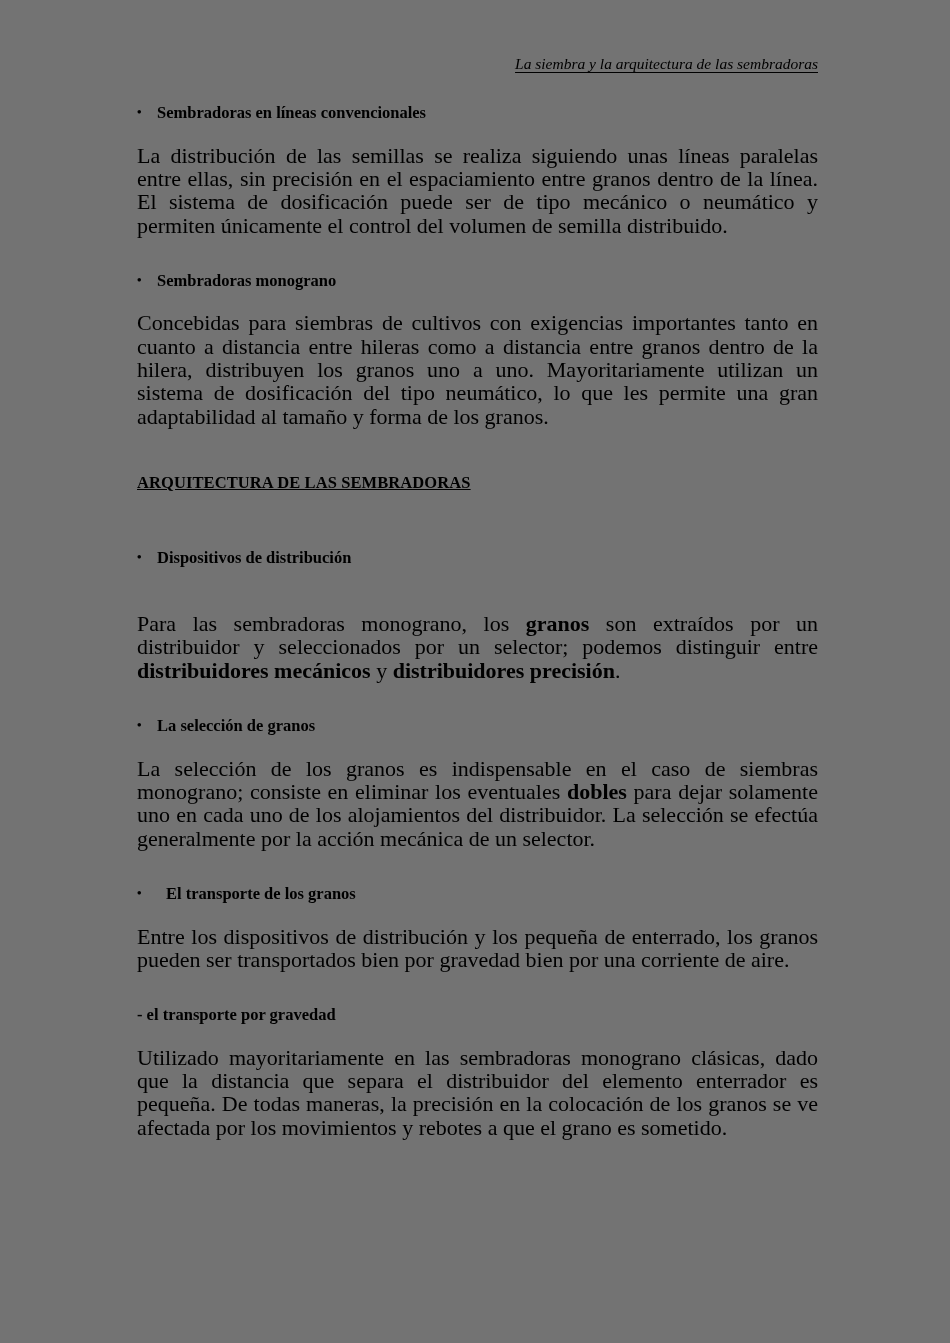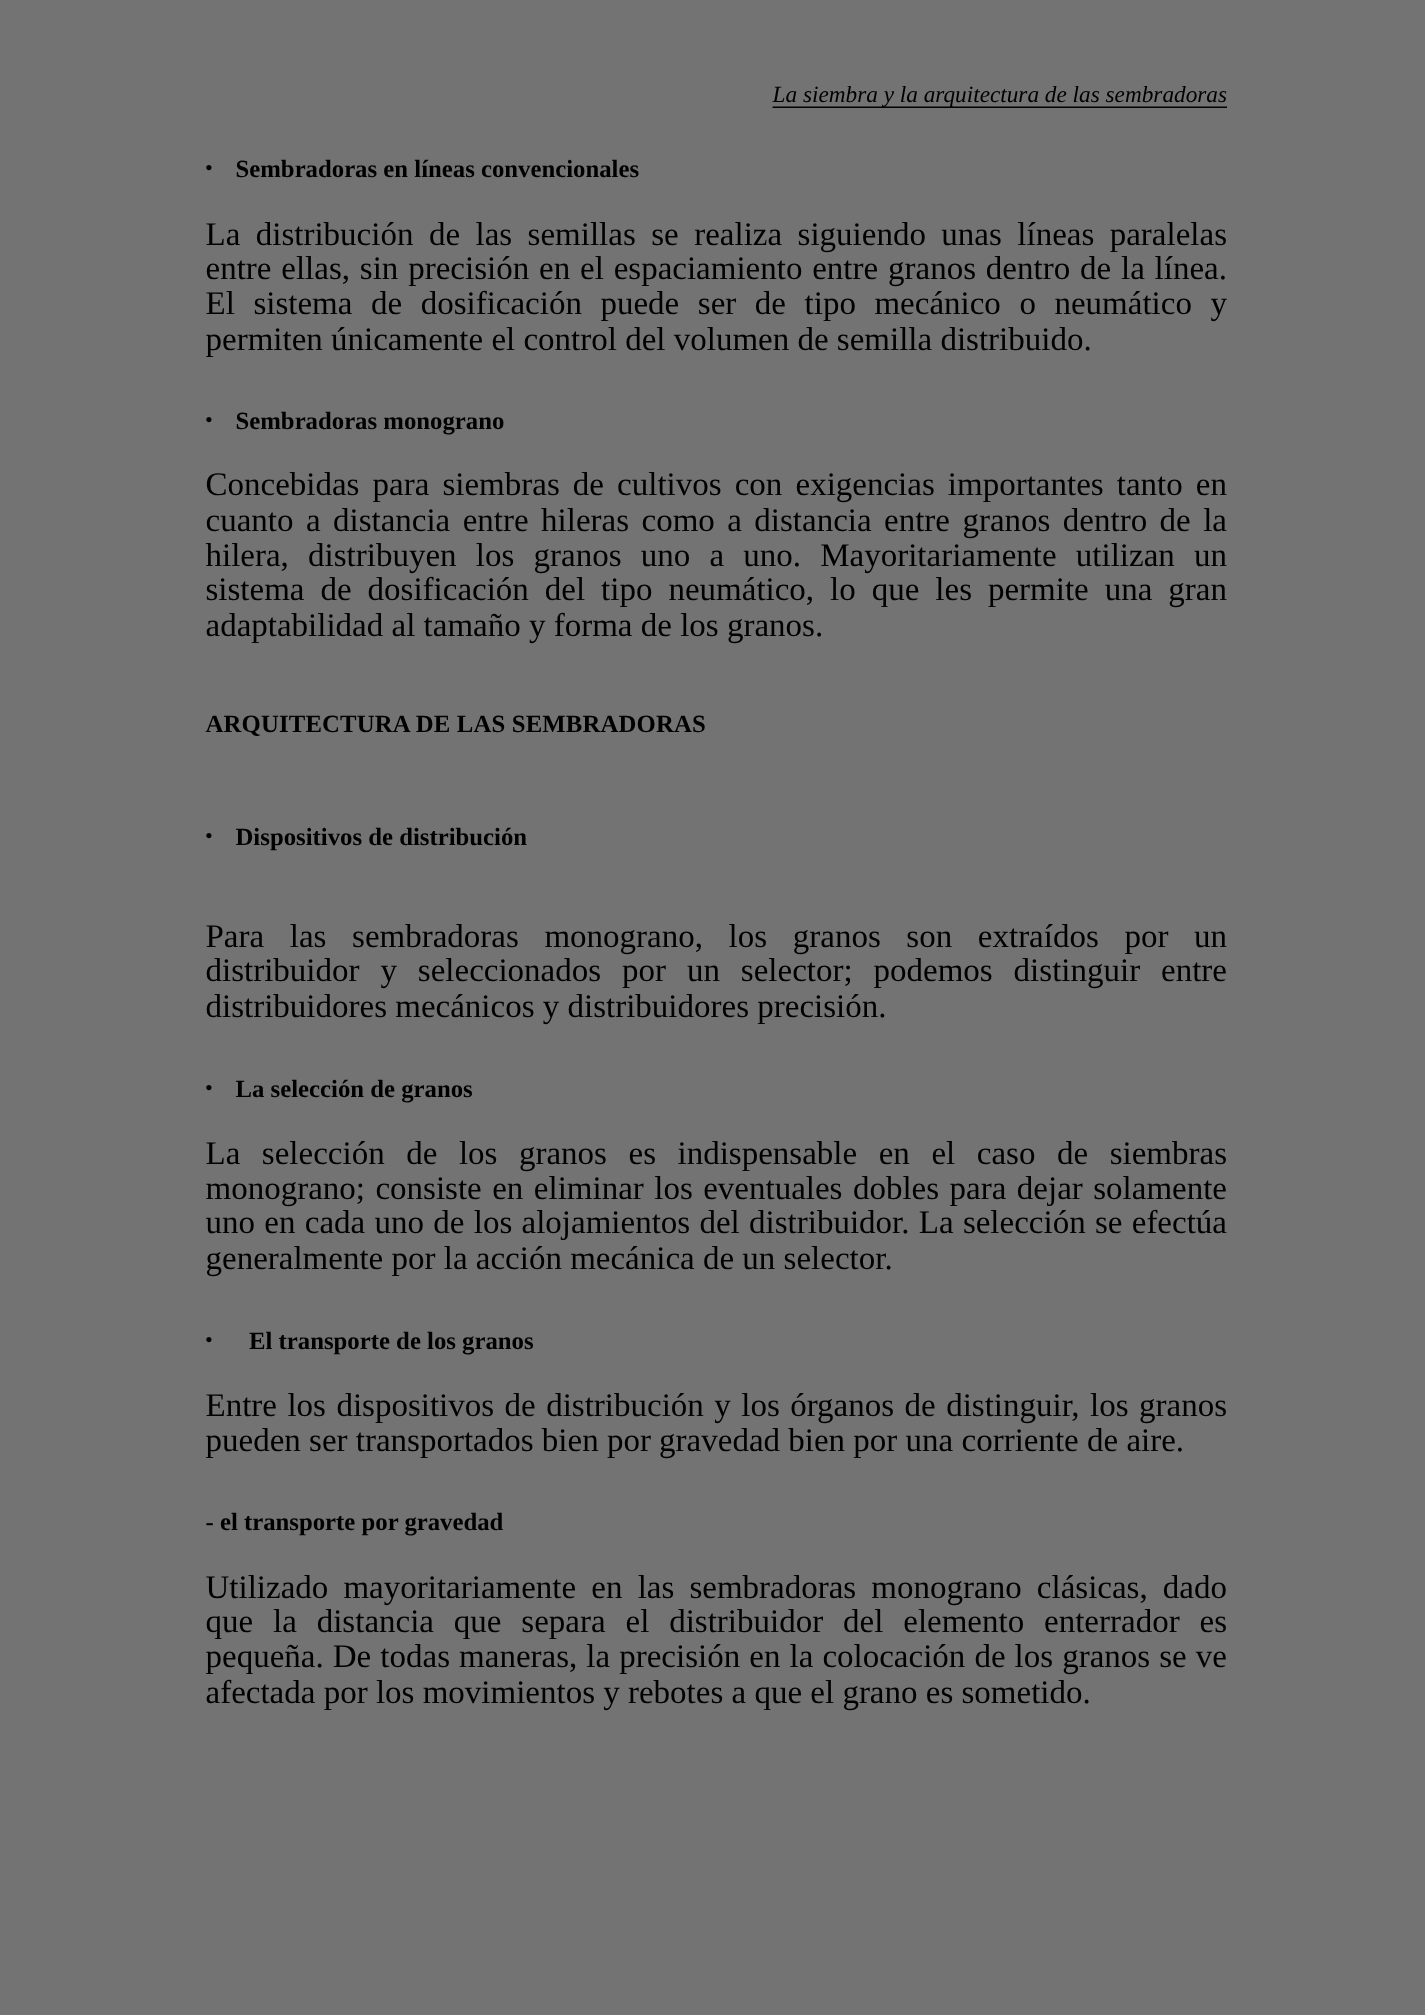--- a/index.html
+++ b/index.html
@@ -71,20 +71,21 @@
     flex: 1 1 auto;
     font-family: Liberation Serif, serif;
   }
 
   
   .section-heading {
     font-weight: bold;
     font-size: 16.5px;
     line-height: 1.25;
     letter-spacing: 0.1px;
+    text-decoration: underline;
   }
 
   
   .dash-head {
     font-weight: bold;
     font-size: 16.5px;
     line-height: 1.25;
   }
 
   
@@ -97,21 +98,21 @@
     hyphens: none;
   }
   .body-par.last-left > :last-child { }
 
   
   .sp-after-head   { height: 20px; }
   .sp-after-par    { height: 24px; }
   .sp-after-par-lg { height: 34px; }
   .sp-before-sec   { height: 45px; }
 
-  b, .b { font-weight: normal; }
+  b, .b { font-weight: bold; }
 
   
   .page-footer {
     position: absolute;
     top: 1262px;
     left: 137px;
     width: 681px;
     text-align: right;
     font-size: 16.2px;
     line-height: 1.2;
@@ -170,21 +171,21 @@
 
     <p class="body-par"><span>La selección de los granos es indispensable en el caso de siembras monograno; consiste en eliminar los eventuales </span><span class="b">dobles</span><span> para dejar solamente uno en cada uno de los alojamientos del distribuidor. La selección se efectúa generalmente por la acción mecánica de un selector.</span></p>
     <div class="sp-after-par-lg"></div>
 
     <div class="bullet-head wide">
       <span class="bullet-glyph">•</span>
       <span class="bullet-label">El transporte de los granos</span>
     </div>
     <div class="sp-after-head"></div>
 
-    <p class="body-par">Entre los dispositivos de distribución y los órganos de distinguir, los granos pueden ser transportados bien por gravedad bien por una corriente de aire.</p>
+    <p class="body-par">Entre los dispositivos de distribución y los pequeña de enterrado, los granos pueden ser transportados bien por gravedad bien por una corriente de aire.</p>
     <div class="sp-after-par-lg"></div>
 
     <div class="dash-head">- el transporte por gravedad</div>
     <div class="sp-after-head"></div>
 
     <p class="body-par">Utilizado mayoritariamente en las sembradoras monograno clásicas, dado que la distancia que separa el distribuidor del elemento enterrador es pequeña. De todas maneras, la precisión en la colocación de los granos se ve afectada por los movimientos y rebotes a que el grano es sometido.</p>
 
   </div>
 
 

